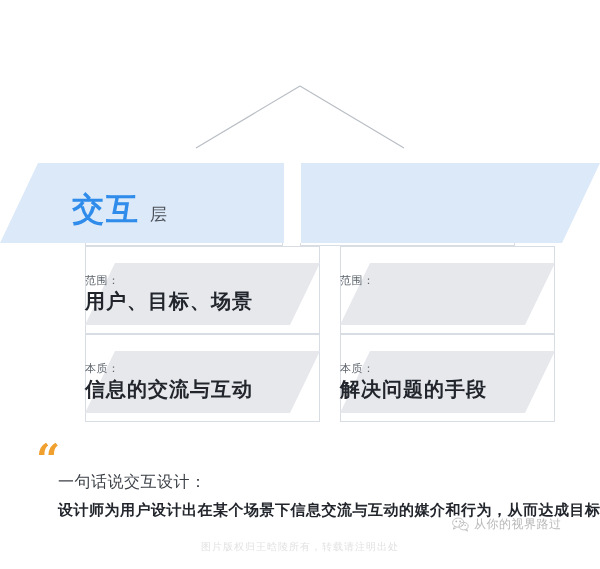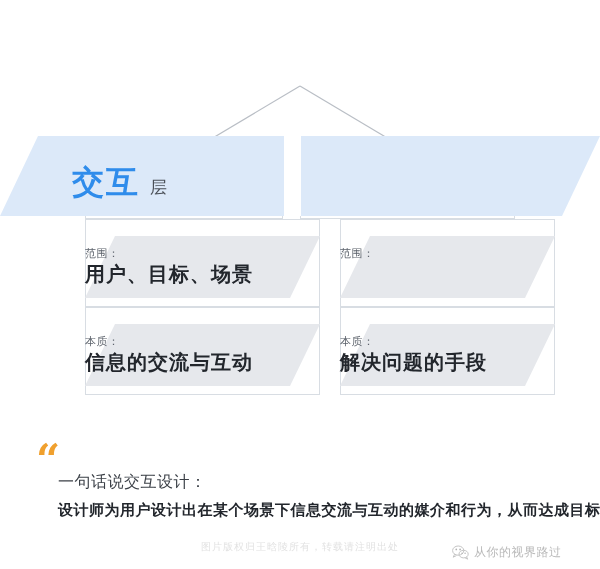--- a/index.html
+++ b/index.html
@@ -20,21 +20,21 @@
     font-weight:bold;
     color:#2f8ceb;
     letter-spacing:2px;
   }
   .title .gap{display:inline-block;width:14px;}
 
   
   .connector{position:absolute;left:180px;top:84px;width:240px;height:68px;}
 
   
-  .diagram{position:absolute;left:0;top:136px;width:600px;height:266px;}
+  .diagram{position:absolute;left:0;top:163px;width:600px;height:266px;}
 
   
   .obox{position:absolute;border:1px solid #d8dde3;box-sizing:border-box;background:transparent;}
 
   
   .band-blue{
     position:absolute;left:0;top:0;width:600px;height:80px;
     background:#dce9f9;
     clip-path:polygon(38px 0, 600px 0, 562px 80px, 0px 80px);
   }
@@ -86,21 +86,21 @@
     font-size:15px;color:#22262c;line-height:24px;font-weight:bold;letter-spacing:0.5px;
     white-space:nowrap;
   }
 
   
   .watermark{
     position:absolute;left:0;top:540px;width:600px;text-align:center;
     font-size:10px;color:#e2e2e2;letter-spacing:1px;
   }
   .brand{
-    position:absolute;left:452px;top:544px;
+    position:absolute;left:452px;top:516px;
     display:flex;align-items:center;gap:5px;
     color:#b9b9b9;font-size:12px;letter-spacing:0.5px;
     font-family:"DejaVu Serif","Liberation Serif",serif;
   }
   .brand svg{display:block;}
 </style>
 </head>
 <body>
 
 <div id="stage">

